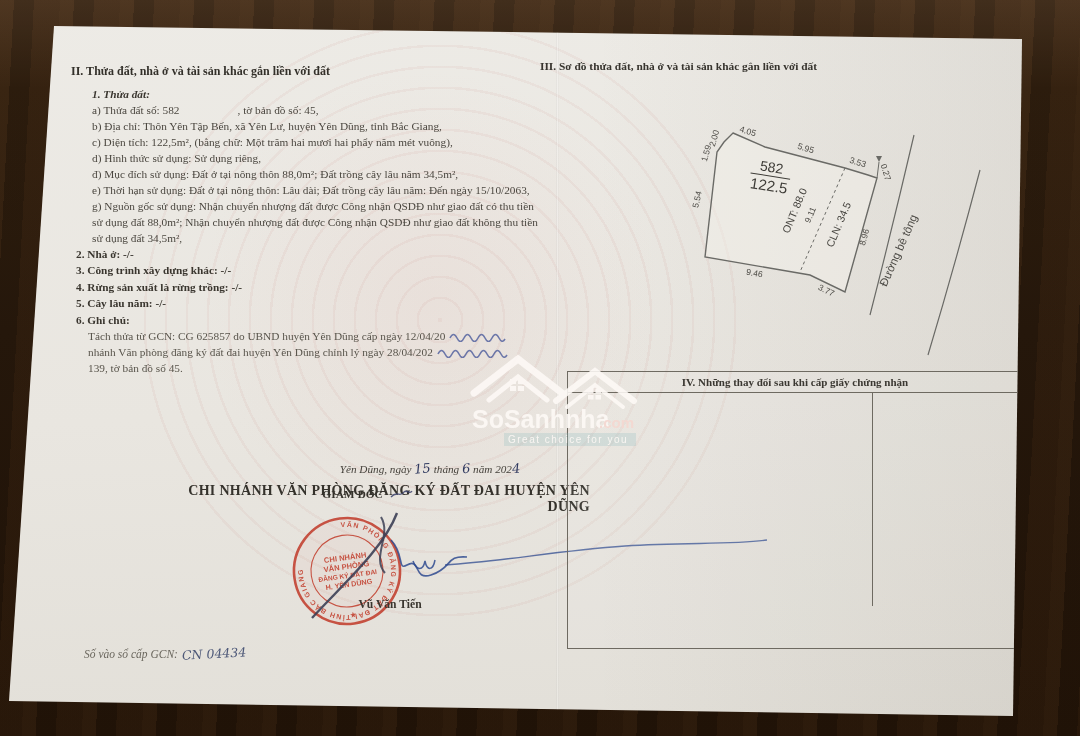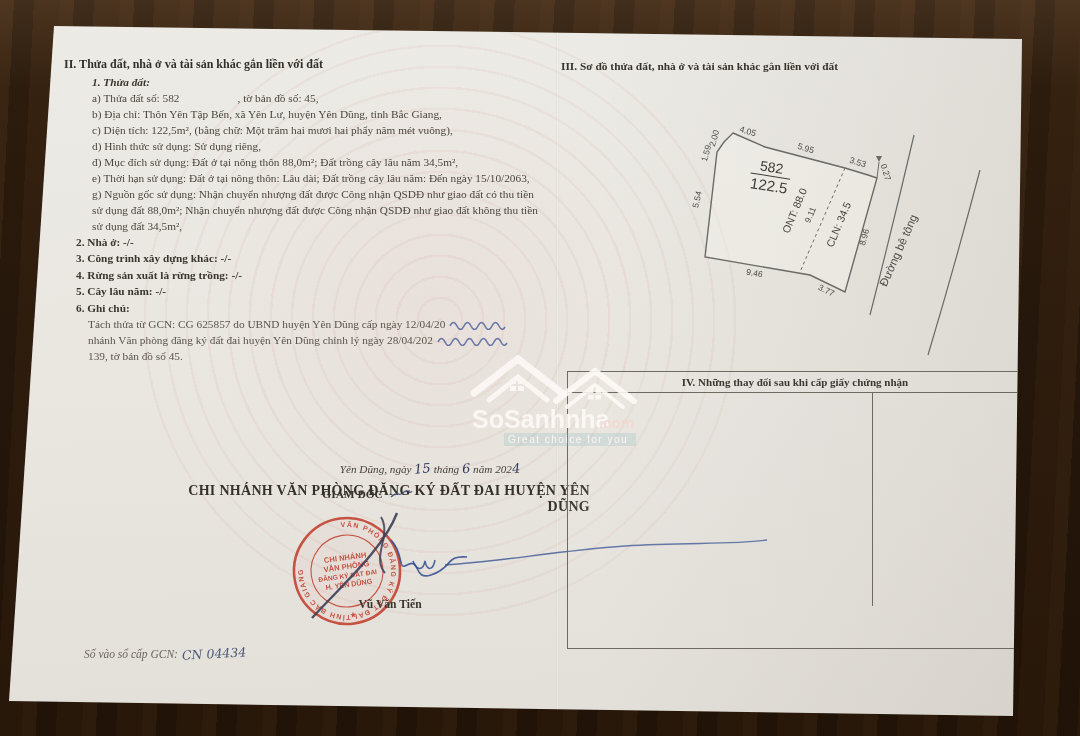--- a/index.html
+++ b/index.html
@@ -11,29 +11,29 @@
   .paper{position:absolute;inset:0;
     clip-path:polygon(54px 26px, 1022px 39px, 1013px 716px, 9px 701px);
     background:
       radial-gradient(circle 330px at 430px 300px, rgba(222,160,155,0.10), rgba(222,160,155,0.0) 70%),
       linear-gradient(90deg, rgba(0,0,0,0) 55%, rgba(95,88,76,0.10)),
       linear-gradient(178deg,#edebe6 0%, #e9e6e0 55%, #e2dfd8 100%);}
   .guilloche{position:absolute;left:130px;top:10px;width:620px;height:620px;border-radius:50%;
     background:repeating-radial-gradient(circle at 50% 50%, rgba(198,128,122,0.085) 0 2.5px, rgba(198,128,122,0) 2.5px 21px);}
   .fold{position:absolute;left:556px;top:28px;width:3px;height:684px;background:linear-gradient(90deg,rgba(0,0,0,0.05),rgba(255,255,255,0.25),rgba(0,0,0,0.04));}
   .col-left{position:absolute;left:64px;top:56px;width:480px;font-size:11.3px;line-height:16px;color:#4a463f;}
-  .h2head{font-weight:bold;font-size:12px;color:#33302a;margin:0;}
+  .h2head{font-weight:bold;font-size:12px;color:#33302a;margin:7px;}
   .sub1{font-weight:bold;font-style:italic;margin:2px 0 0 28px;color:#3a362f;}
   .item{margin:0 0 0 28px;}
   .gap{display:inline-block;width:58px;}
   .numbered{font-weight:bold;margin:0 0 0 12px;color:#3a362f;line-height:16.4px;}
   .note{margin:0 0 0 24px;color:#58544b;}
   .scribble{vertical-align:-2px;margin-left:3px;}
 
-  .h3head{position:absolute;left:561px;top:60px;width:470px;font-weight:bold;font-size:11.4px;color:#37342e;}
+  .h3head{position:absolute;left:540px;top:60px;width:470px;font-weight:bold;font-size:11.4px;color:#37342e;}
 
   .datum{position:absolute;left:280px;top:461px;width:300px;text-align:center;font-size:11.2px;font-style:italic;color:#44403a;}
   .hw{font-family:"DejaVu Serif", serif;font-style:italic;color:#303a60;display:inline-block;transform:rotate(-5deg);font-size:13px;}
   .office{position:absolute;left:145px;top:483px;width:445px;text-align:right;font-weight:bold;font-size:14px;letter-spacing:0.3px;color:#35322c;}
   .gdoc{position:absolute;left:145px;top:488px;width:445px;text-align:center;font-weight:bold;font-size:11.4px;color:#35322c;}
   .signer{position:absolute;left:300px;top:598px;width:180px;text-align:center;font-weight:bold;font-size:11.6px;color:#3a362f;}
   .ledger{position:absolute;left:84px;top:646px;font-size:11.5px;color:#6b675e;font-style:italic;}
   .ledger .hwv{font-family:"DejaVu Serif", serif;color:#4d5878;display:inline-block;transform:rotate(-3deg);font-size:12.5px;margin-left:4px;}
 
   .stampbox{position:absolute;left:290px;top:514px;width:114px;height:114px;transform:rotate(-8deg);opacity:0.88;}

